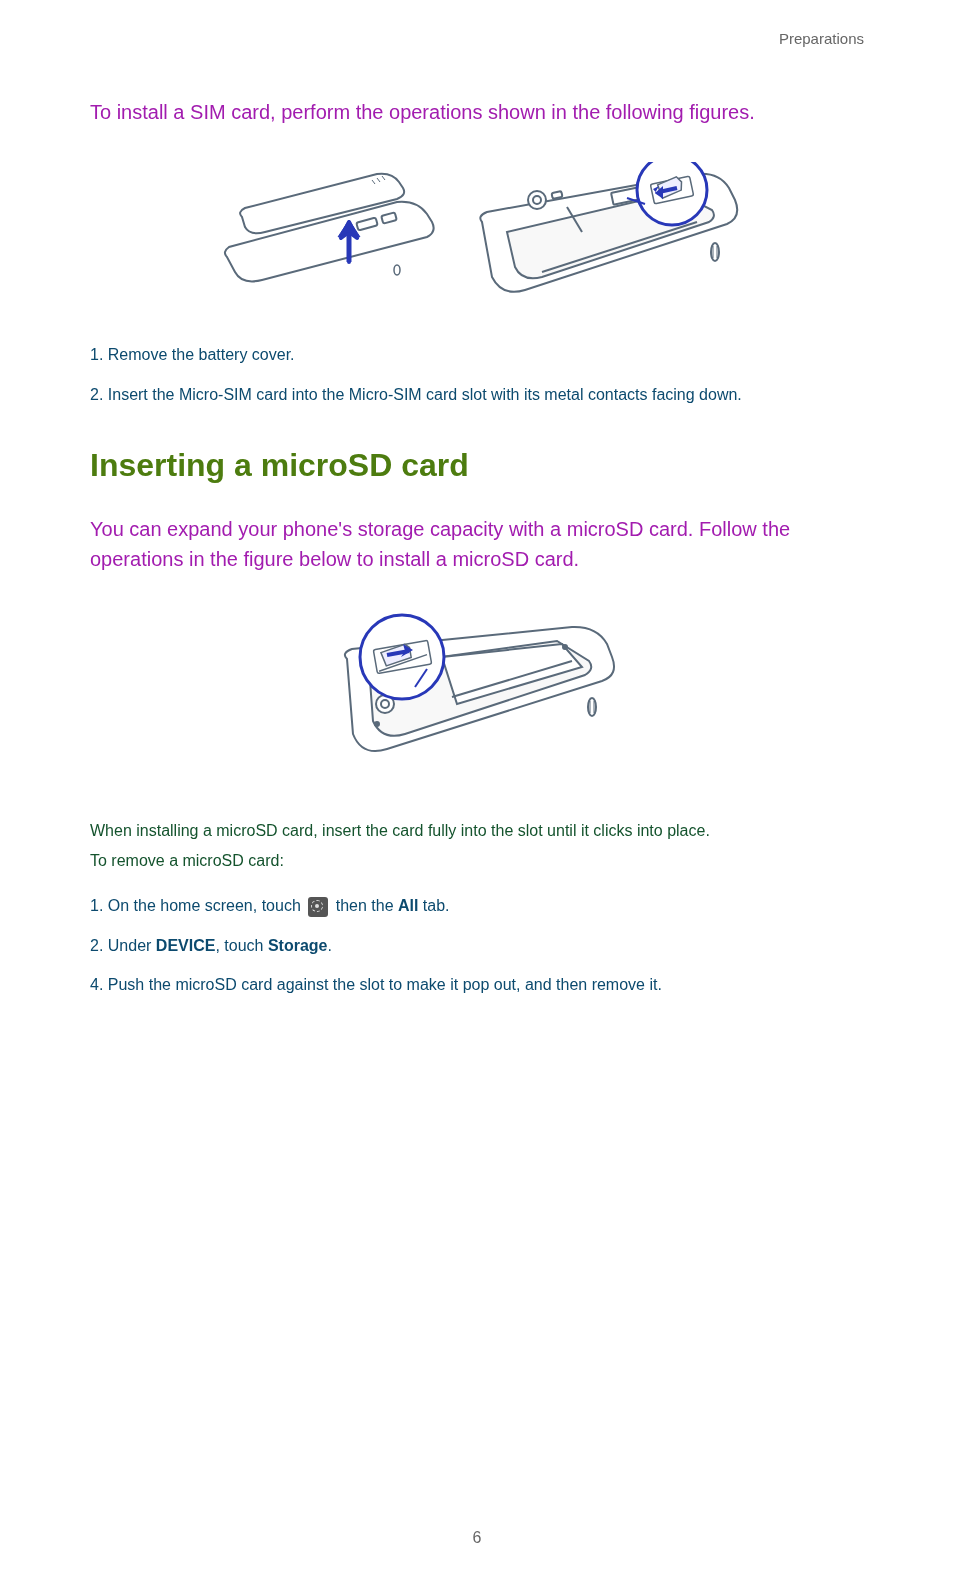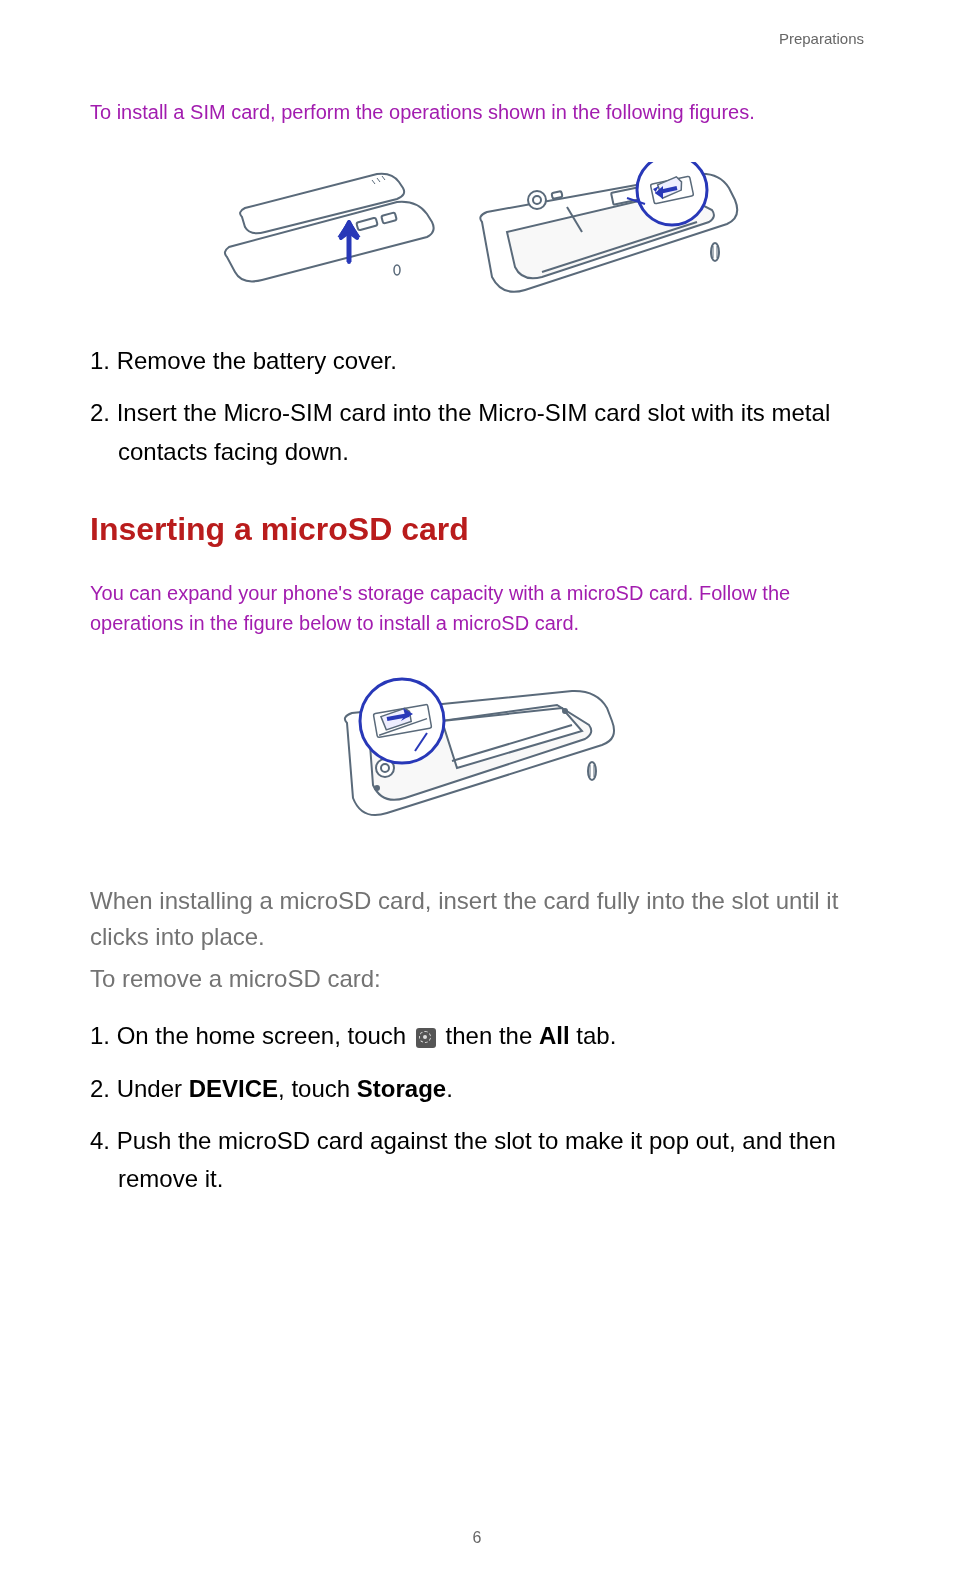--- a/index.html
+++ b/index.html
@@ -44,38 +44,38 @@
       margin: 30px 0 40px 0;
     }
     .phone-svg {
       display: block;
     }
     .step-list {
       list-style: none;
       margin-bottom: 40px;
     }
     .step-list li {
-      font-size: 24px;
+      font-size: 16px;
       line-height: 1.6;
-      color: #000000;
+      color: #0c4a6e;
       margin-bottom: 14px;
       padding-left: 28px;
       text-indent: -28px;
     }
     .section-heading {
       font-size: 32px;
       font-weight: bold;
-      color: #b91c1c;
+      color: #4d7c0f;
       margin-bottom: 30px;
       margin-top: 0;
     }
     .body-text {
-      font-size: 24px;
+      font-size: 16px;
       line-height: 1.5;
-      color: #737373;
+      color: #14532d;
       margin-bottom: 6px;
     }
     .inline-icon {
       display: inline-block;
       width: 20px;
       height: 20px;
       background: #555;
       border-radius: 3px;
       vertical-align: middle;
       position: relative;

